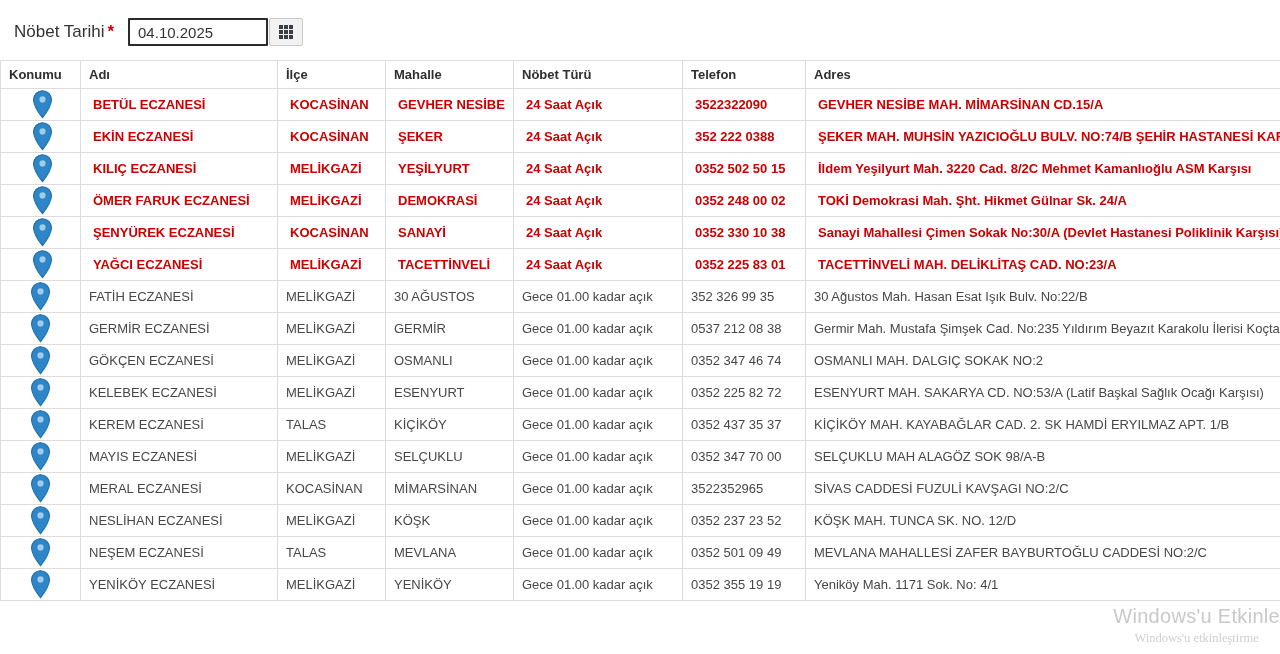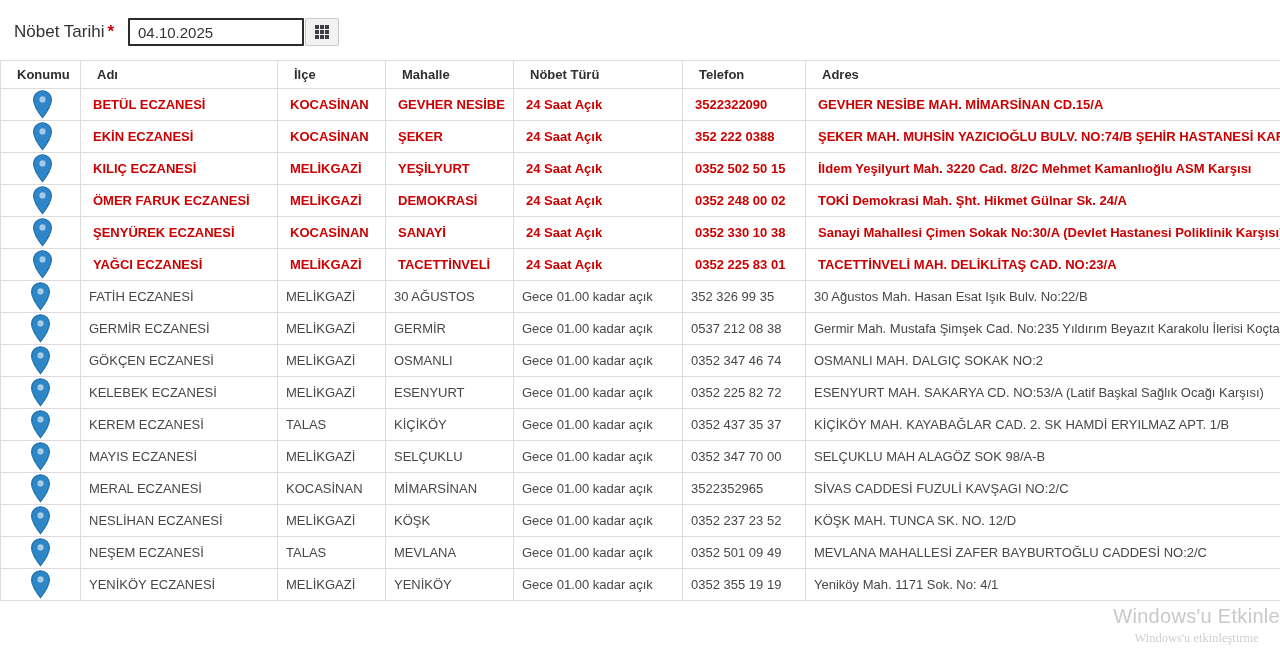--- a/index.html
+++ b/index.html
@@ -4,35 +4,35 @@
 <style>
   * { margin:0; padding:0; box-sizing:border-box; }
   html,body { width:1280px; height:654px; overflow:hidden; background:#fff;
     font-family:"Liberation Sans","DejaVu Sans",sans-serif; }
   body { position:relative; }
 
   
   .form-row { position:absolute; top:18px; left:14px; display:flex; align-items:center; }
   .form-label { font-size:17px; color:#333; margin-right:14px; }
   .required { color:#cc0000; font-weight:bold; margin-left:3px; }
-  .date-input { width:176px; height:28px; border:2px solid #2b2b2b; font-size:15px;
+  .date-input { width:140px; height:28px; border:2px solid #2b2b2b; font-size:15px;
     color:#333; padding:0 8px; font-family:"Liberation Sans","DejaVu Sans",sans-serif;
     background:#fff; border-radius:1px; }
   .cal-btn { width:34px; height:28px; margin-left:1px; background:#f2f2f2;
     border:1px solid #c9c9c9; display:flex; align-items:center; justify-content:center;
     cursor:pointer; border-radius:2px; }
   .grid-icon { display:grid; grid-template-columns:repeat(3,4px); grid-template-rows:repeat(3,4px); gap:1px; }
   .grid-icon span { background:#3b3f45; }
 
   
   table.duty { position:absolute; top:60px; left:0; width:1280px;
     border-collapse:collapse; table-layout:fixed; }
   table.duty th, table.duty td { border:1px solid #ddd; font-size:13px;
     overflow:hidden; white-space:nowrap; }
-  table.duty th { height:28px; text-align:left; padding:0 16px; color:#2f2f2f;
+  table.duty th { height:28px; text-align:left; padding:0 8px; color:#2f2f2f;
     font-weight:bold; background:#fff; }
   table.duty td { height:32px; padding:0 8px; color:#474747; background:#fff; }
   td.pin-cell { text-align:center; padding:2px 0 0 0; }
   tr.red td { color:#cc0000; font-weight:bold;padding-left:12px; }
   col.c-konumu{width:80px;} col.c-adi{width:197px;} col.c-ilce{width:108px;}
   col.c-mahalle{width:128px;} col.c-nobet{width:169px;} col.c-telefon{width:123px;}
   col.c-adres{width:475px;}
 
   .pin-svg { display:inline-block; vertical-align:middle; }
 

